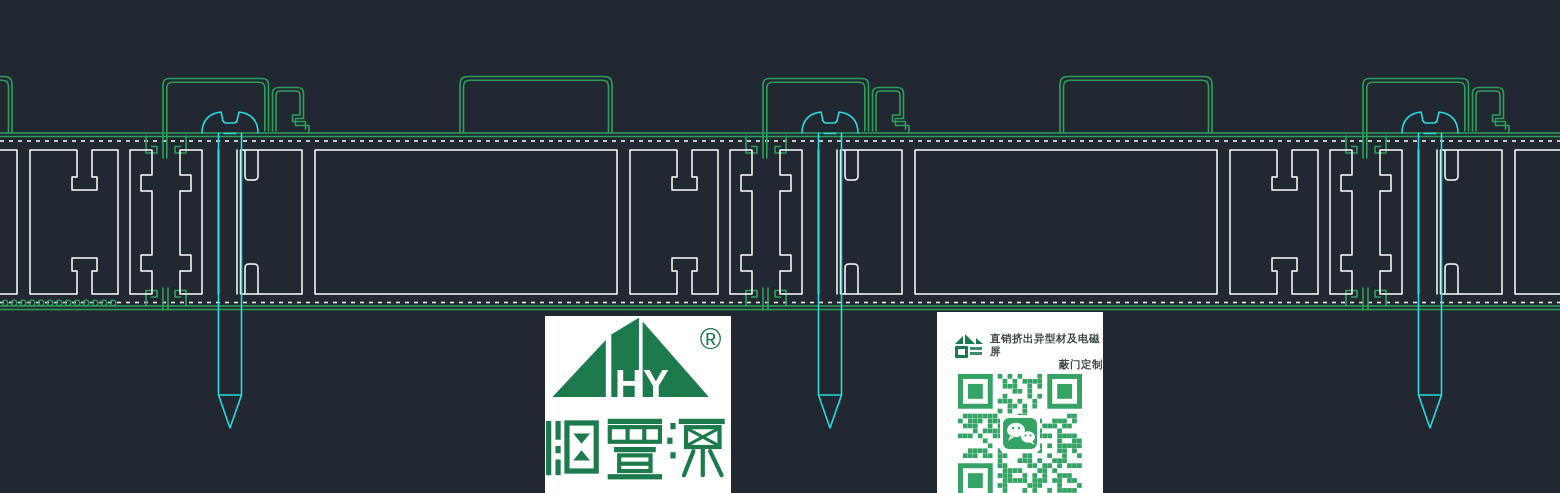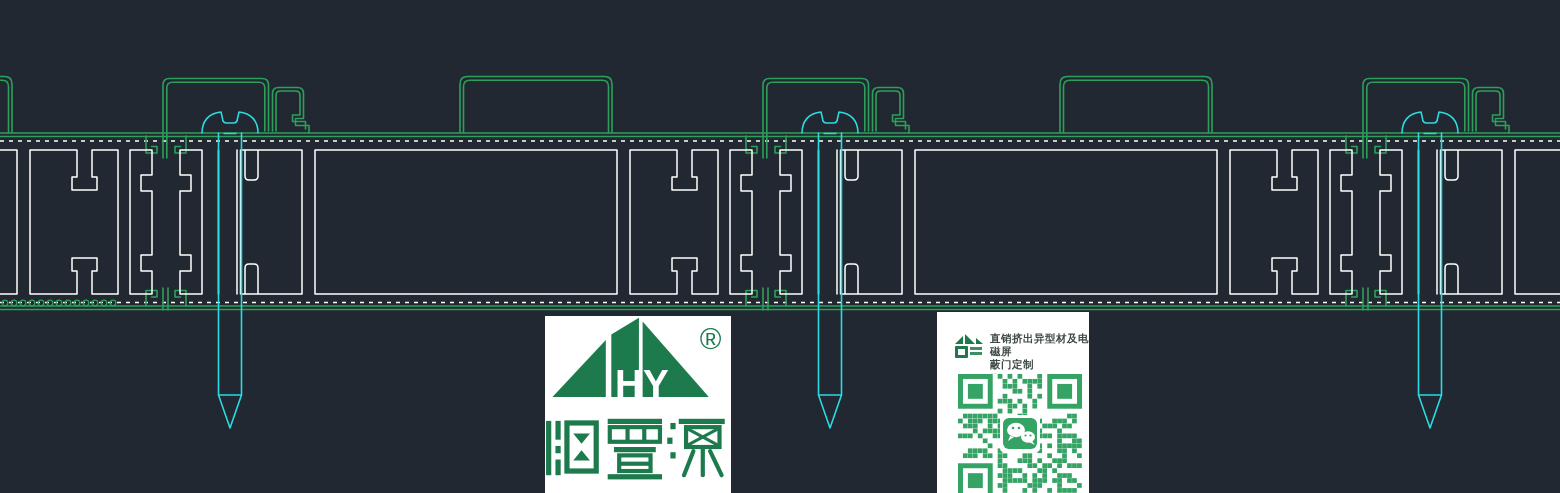--- a/index.html
+++ b/index.html
@@ -1,21 +1,21 @@
 <!DOCTYPE html>
 <html><head>
 <meta charset="utf-8">
 <style>
   html,body{margin:0;padding:0;background:#14181f;}
   .stage{position:relative;width:1560px;height:493px;overflow:hidden;font-family:"Liberation Sans",sans-serif;}
   .stage svg.cad{position:absolute;left:0;top:0;}
   .card{position:absolute;background:#fff;}
   .logo-card{left:545px;top:316px;width:186px;height:177px;}
   .logo-card svg{display:block;}
-  .qr-card{left:937px;top:312px;width:152px;height:181px;}
+  .qr-card{left:937px;top:312px;width:166px;height:181px;}
   .qr-head{display:flex;align-items:flex-start;padding:20px 0 0 17px;}
   .qr-head .mini{flex:0 0 auto;margin-right:6px;}
   .qr-txt{line-height:1.25;}
   .qr-line{font-size:10.5px;font-weight:bold;letter-spacing:.5px;}
   .qr-sub{font-size:8px;margin-top:2px;letter-spacing:1px;}
   .qr-code{position:absolute;left:21px;top:62px;}
   .sr{position:absolute;width:1px;height:1px;overflow:hidden;clip:rect(0 0 0 0);white-space:nowrap;}
 </style>
 </head>
 <body>
@@ -184,21 +184,21 @@
             <polygon points="11,2 21,12 11,12" fill="#1d7a4c"></polygon>
             <polygon points="22,6 29,12 22,12" fill="#1d7a4c"></polygon>
             <rect x="1" y="14" width="13" height="12" rx="1" fill="#1d7a4c"></rect>
             <rect x="4" y="17" width="7" height="6" fill="#ffffff"></rect>
             <rect x="16" y="15" width="12" height="3" fill="#1d7a4c" opacity="0.85"></rect>
             <rect x="16" y="20" width="12" height="3" fill="#1d7a4c" opacity="0.85"></rect>
           </g>
       </svg>
       <div class="qr-txt">
         <div class="qr-line" style="color: rgb(63, 74, 69);">直销挤出异型材及电磁屏</div>
-        <div class="qr-line" style="color: rgb(63, 74, 69);">蔽门定制</div>
+        <div class="qr-line" style="color: rgb(63, 74, 69); text-align: right;">蔽门定制</div>
         <div class="qr-sub" style="color: rgb(181, 186, 182);">工厂直销</div>
       </div>
     </div>
     <svg class="qr-code" id="qr" width="124" height="122" viewBox="0 0 124 122">
         <rect x="0" y="0" width="124" height="122" fill="#ffffff"></rect>
         <rect x="39.68" y="0" width="4.712" height="4.712" fill="#34a364"></rect>
         <rect x="49.6" y="0" width="4.712" height="4.712" fill="#34a364"></rect>
         <rect x="59.519999999999996" y="0" width="4.712" height="4.712" fill="#34a364"></rect>
         <rect x="79.36" y="0" width="4.712" height="4.712" fill="#34a364"></rect>
         <rect x="44.64" y="4.96" width="4.712" height="4.712" fill="#34a364"></rect>

